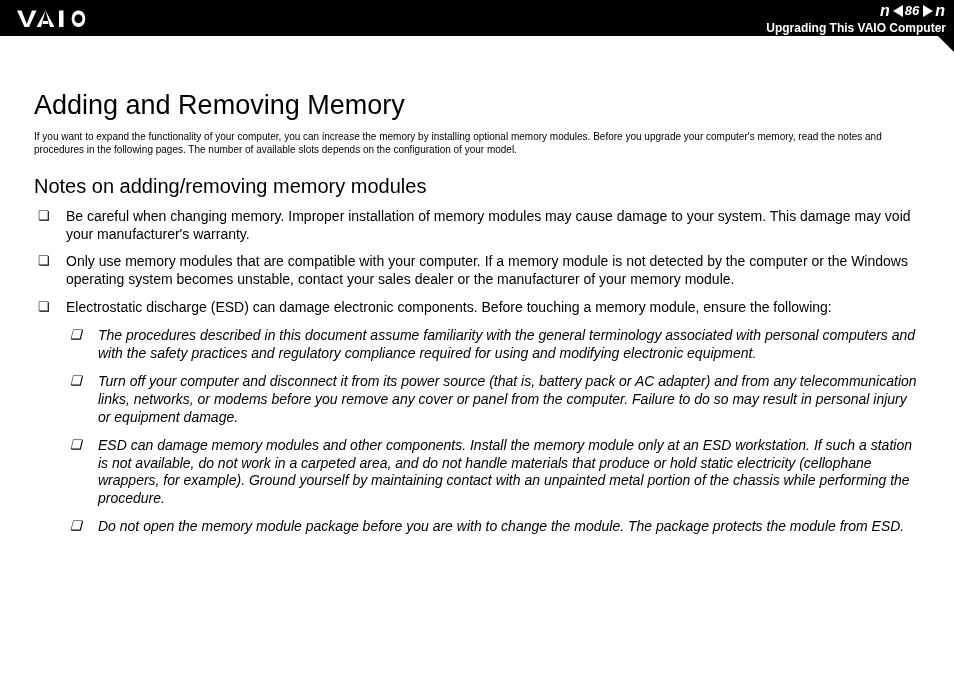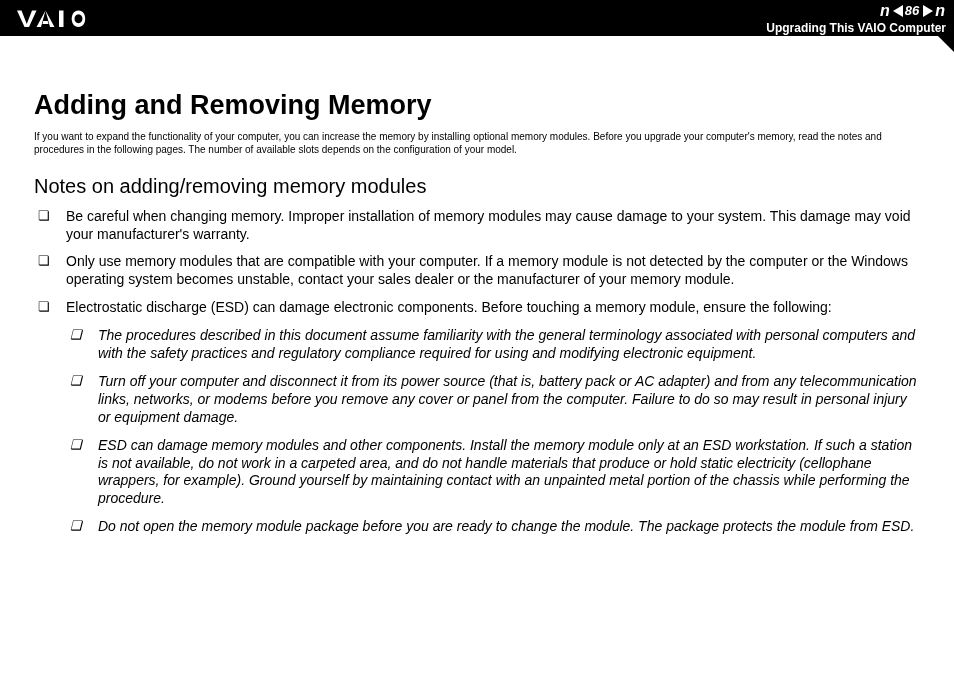--- a/index.html
+++ b/index.html
@@ -59,21 +59,21 @@
     top: 36px;
     width: 0; height: 0;
     border-top: 16px solid #000;
     border-left: 16px solid transparent;
   }
   .content {
     padding: 54px 34px 20px 34px;
   }
   h1 {
     font-size: 27px;
-    font-weight: 700;
+    font-weight: 400;
     margin-bottom: 10px;
   }
   .intro {
     font-size: 10px;
     line-height: 1.28;
     margin-bottom: 18px;
   }
   h2 {
     font-size: 20px;
     font-weight: 400;
@@ -141,17 +141,17 @@
   <h2>Notes on adding/removing memory modules</h2>
   <ul class="bullets">
     <li>Be careful when changing memory. Improper installation of memory modules may cause damage to your system. This damage may void your manufacturer's warranty.</li>
     <li>Only use memory modules that are compatible with your computer. If a memory module is not detected by the computer or the Windows operating system becomes unstable, contact your sales dealer or the manufacturer of your memory module.</li>
     <li>
       <span>Electrostatic discharge (ESD) can damage electronic components. Before touching a memory module, ensure the following:</span>
       <ul class="bullets">
         <li>The procedures described in this document assume familiarity with the general terminology associated with personal computers and with the safety practices and regulatory compliance required for using and modifying electronic equipment.</li>
         <li>Turn off your computer and disconnect it from its power source (that is, battery pack or AC adapter) and from any telecommunication links, networks, or modems before you remove any cover or panel from the computer. Failure to do so may result in personal injury or equipment damage.</li>
         <li>ESD can damage memory modules and other components. Install the memory module only at an ESD workstation. If such a station is not available, do not work in a carpeted area, and do not handle materials that produce or hold static electricity (cellophane wrappers, for example). Ground yourself by maintaining contact with an unpainted metal portion of the chassis while performing the procedure.</li>
-        <li>Do not open the memory module package before you are ready to change the module. The package protects the module from ESD.</li>
+        <li>Do not open the memory module package before you are with to change the module. The package protects the module from ESD.</li>
       </ul>
     </li>
   </ul>
 </div>
 
 </body></html>

